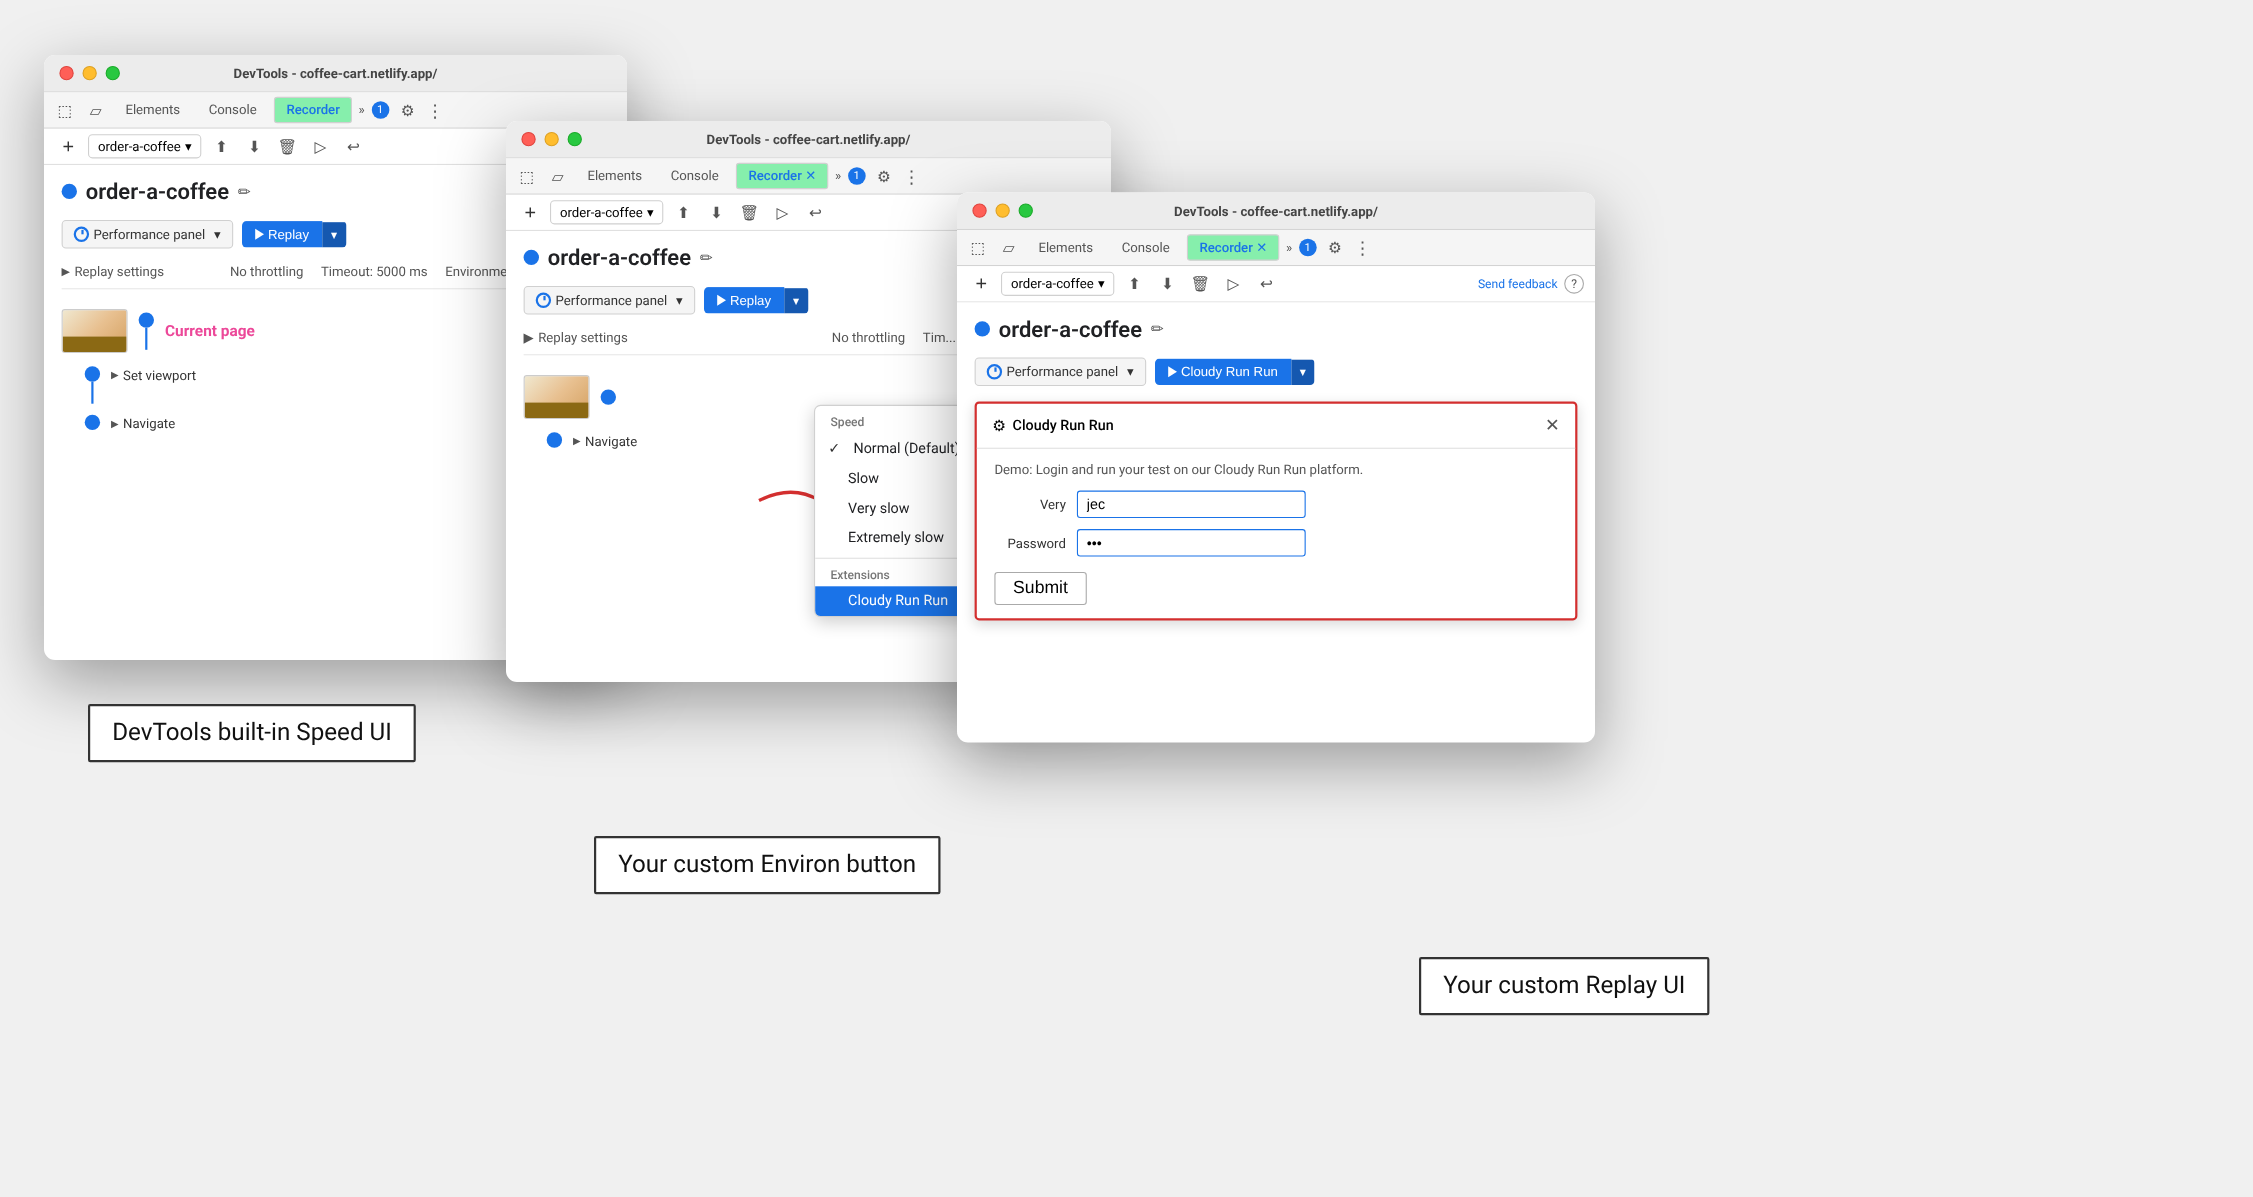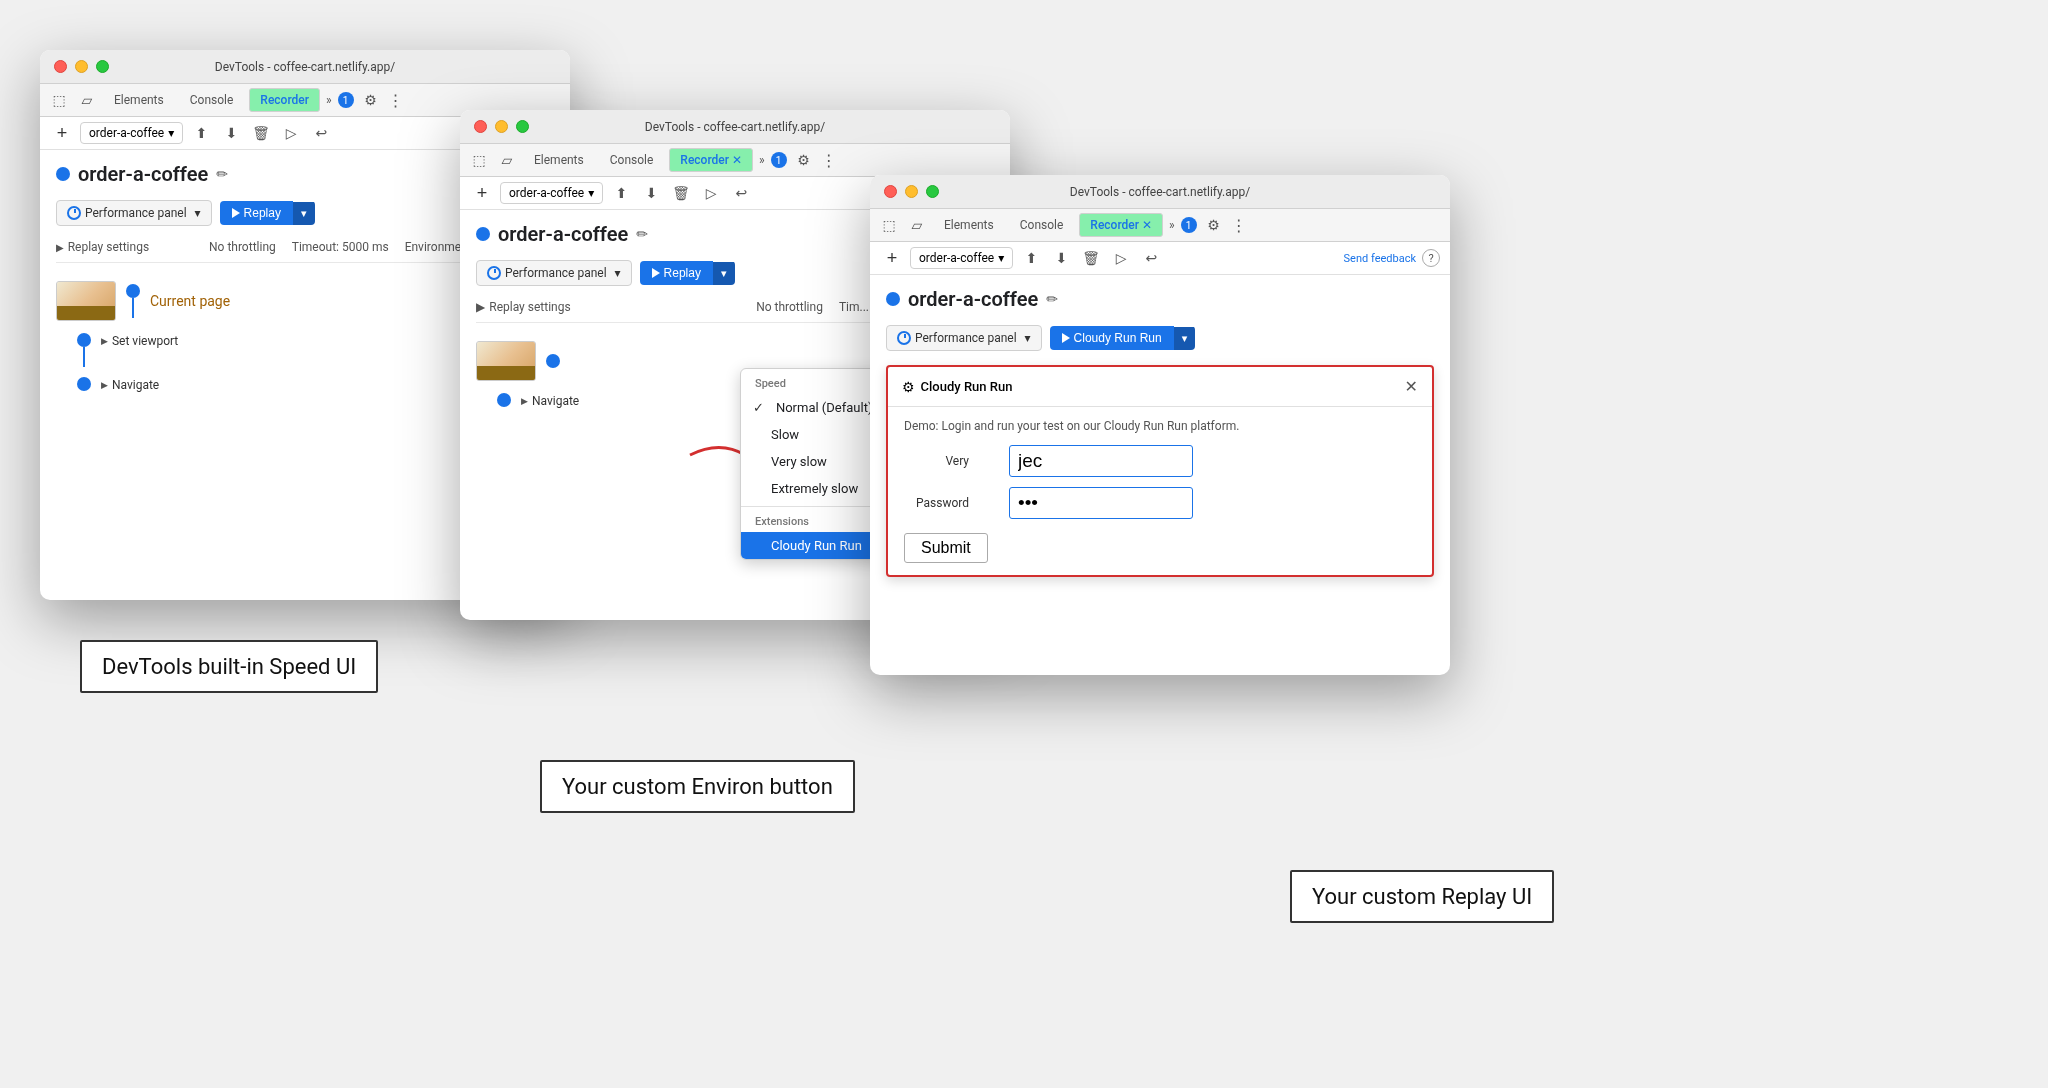--- a/index.html
+++ b/index.html
@@ -23,20 +23,21 @@
 
     .window-titlebar {
       background: #ececec;
       border-radius: 10px 10px 0 0;
       padding: 10px 14px;
       display: flex;
       align-items: center;
       gap: 8px;
       border-bottom: 1px solid #d0d0d0;
       position: relative;
+      font-weight: bold;
     }
 
     .traffic-light {
       width: 13px; height: 13px;
       border-radius: 50%;
       display: inline-block;
     }
     .tl-red { background: #ff5f57; border: 1px solid #e0443e; }
     .tl-yellow { background: #ffbd2e; border: 1px solid #dea123; }
     .tl-green { background: #28c840; border: 1px solid #1aab29; }
@@ -385,24 +386,23 @@
       font-size: 12px;
       color: #333;
       width: 65px;
       text-align: right;
     }
 
     .form-input {
       border: 1px solid #1a73e8;
       border-radius: 3px;
       padding: 4px 8px;
-      font-size: 19px;
-      width: 184px;
+      font-size: 13px;
+      width: 208px;
       outline: none;
-      margin-left: 30px;
     }
 
     .btn-submit {
       margin-top: 4px;
       padding: 5px 16px;
       background: #fff;
       border: 1px solid #aaa;
       border-radius: 3px;
       font-size: 16px;
       cursor: pointer;
@@ -547,21 +547,21 @@
       <div class="thumbnail-row">
         <div class="thumbnail">
           <div class="thumbnail-inner">
             <div class="thumbnail-shelf"></div>
           </div>
         </div>
         <div style="display:flex; flex-direction:column; align-items:center;">
           <div class="step-dot"></div>
           <div class="step-connector-v"></div>
         </div>
-        <span style="font-size:14px; font-weight:400; color:#a16207;">Current page</span>
+        <span style="font-size:14px; font-weight:700; color:#ec4899;">Current page</span>
       </div>
 
       <div class="step-item">
         <div style="display:flex; flex-direction:column; align-items:center; margin-left: 21px;">
           <div class="step-dot"></div>
           <div class="step-connector-v"></div>
         </div>
         <div class="step-label">
           <span class="step-triangle">▶</span>
           <span>Set viewport</span>

